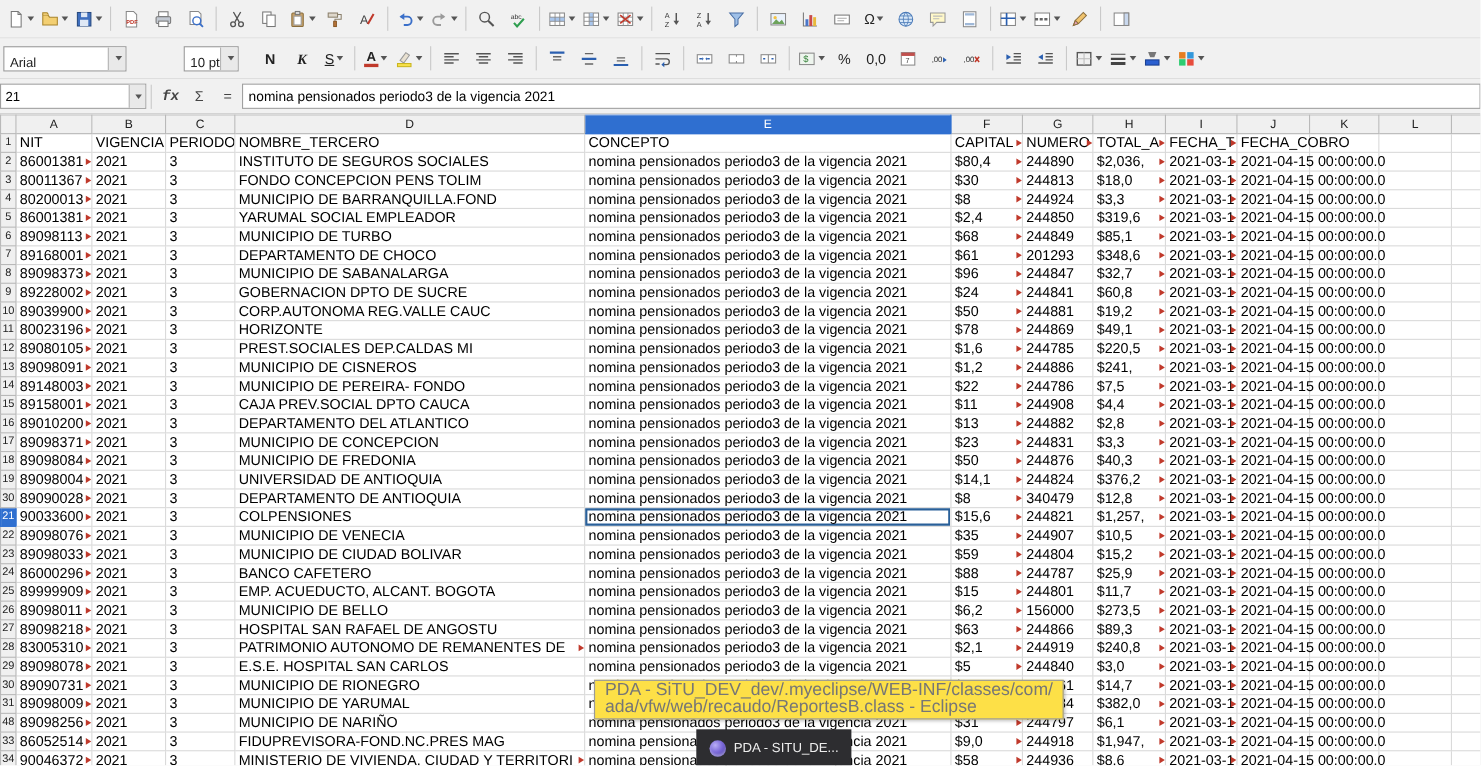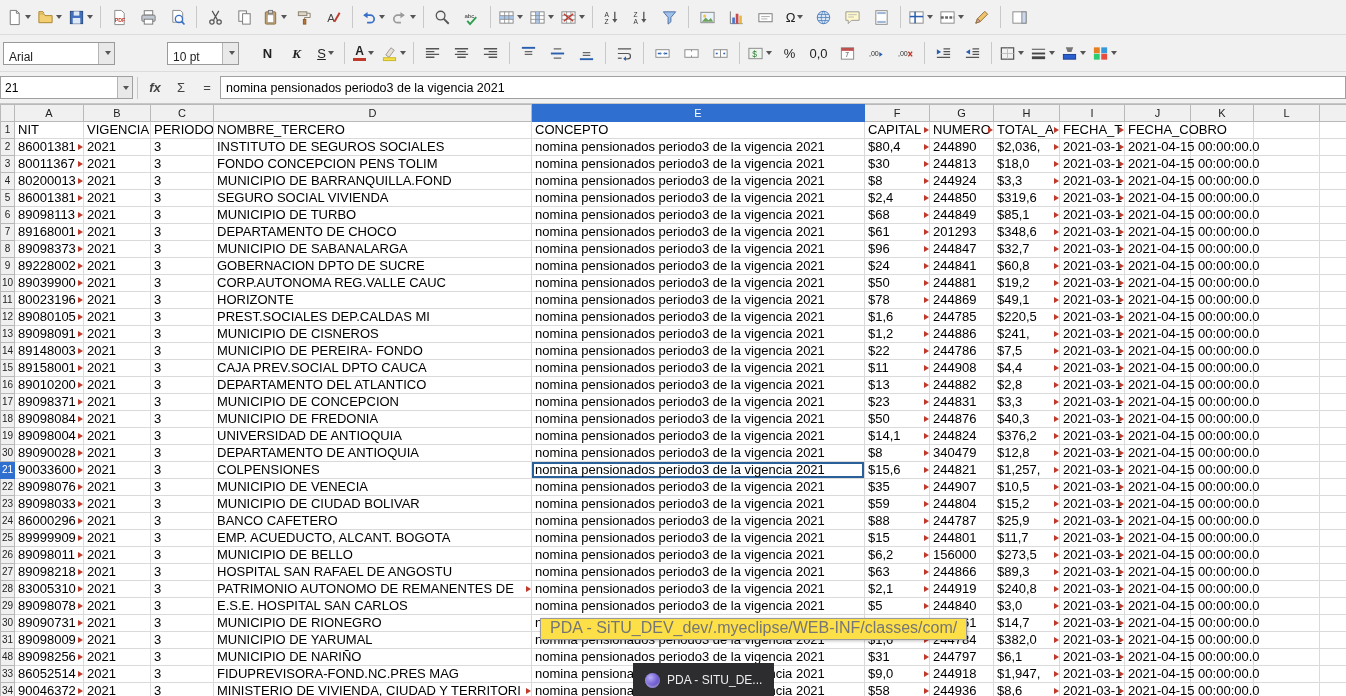--- a/index.html
+++ b/index.html
@@ -24,33 +24,33 @@
   .Acolor{font-weight:700;font-size:12px;line-height:11px;color:#222;display:inline-block;
     border-bottom:3px solid #c0392b;padding:0 2px 1px}
 
   
   .combo{height:23px;background:#fff;border:1px solid #9a9a9a;display:inline-flex;
     align-items:flex-end;font-size:12px;color:#222;overflow:hidden;flex:none}
   .combo .combo-text{flex:1;padding:0 5px;white-space:nowrap;overflow:hidden}
   .combo .combo-btn{width:16px;height:100%;background:#e9e9e9;border-left:1px solid #b5b5b5;
     display:flex;align-items:center;justify-content:center;flex:none}
   .combo-font{width:112px;margin-right:52px}
-  .combo-size{width:72px;margin-right:14px}
+  .combo-size{width:50px;margin-right:14px}
 
   
   .fbar{height:32px;display:flex;align-items:center;background:var(--toolbar-bg,#f1f1f1);
     border-bottom:1px solid #c6c6c6;padding:0}
   .namebox{width:133px;height:23px;background:#fff;border:1px solid #a0a0a0;display:flex;
     align-items:center;font-size:12px;flex:none}
   .namebox .nbtext{flex:1;padding:0 4px}
   .namebox .combo-btn{width:15px;height:100%;background:#e9e9e9;border-left:1px solid #b5b5b5;
     display:flex;align-items:center;justify-content:center}
   .fb-btn{width:26px;height:23px;display:inline-flex;align-items:center;justify-content:center;
     font-size:13px;color:#444;flex:none}
-  .fb-btn .fx{font-style:italic;font-family:Liberation Sans, sans-serif;font-weight:600}
+  .fb-btn .fx{font-style:italic;font-family:Liberation Mono, monospace;font-weight:600}
   .inputline{flex:1;height:23px;background:#fff;border:1px solid #a0a0a0;display:flex;
     align-items:center;padding:0 5px;font-size:12.5px;color:#000;white-space:nowrap;overflow:hidden}
 
   
   .gridwrap{position:relative;height:592px;overflow:hidden;background:#fff}
   #sheet{border-collapse:collapse;table-layout:fixed;width:1346px;background:#fff}
   #sheet th,#sheet td{height:16px;line-height:16px;white-space:nowrap;padding:0;font-weight:normal}
   #sheet th.ch{height:17px;background:var(--header-bg,#f0f0f0);border:1px solid var(--header-border,#b9b9b9);
     font-size:11px;color:#222;text-align:center}
   #sheet th.rh{background:var(--header-bg,#f0f0f0);border:1px solid var(--header-border,#b9b9b9);
@@ -694,21 +694,21 @@
             <td class="c spill"><span class="t">2021-04-15 00:00:00.0</span></td>
             <td class="c"></td>
             <td class="c"></td>
             <td class="c"></td>
           </tr>
           <tr>
             <th class="rh">5</th>
             <td class="c clip"><span class="t">86001381</span><i class="cm"></i></td>
             <td class="c"><span class="t">2021</span></td>
             <td class="c"><span class="t">3</span></td>
-            <td class="c"><span class="t">SEGURO SOCIAL VIVIENDA</span></td>
+            <td class="c"><span class="t">YARUMAL SOCIAL EMPLEADOR</span></td>
             <td class="c"><span class="t">nomina pensionados periodo3 de la vigencia 2021</span></td>
             <td class="c clip"><span class="t">$2,4</span><i class="cm"></i></td>
             <td class="c"><span class="t">244850</span></td>
             <td class="c clip"><span class="t">$319,6</span><i class="cm"></i></td>
             <td class="c clip"><span class="t">2021-03-1</span><i class="cm"></i></td>
             <td class="c spill"><span class="t">2021-04-15 00:00:00.0</span></td>
             <td class="c"></td>
             <td class="c"></td>
             <td class="c"></td>
           </tr>
@@ -1175,20 +1175,21 @@
             <td class="c"></td>
             <td class="c"></td>
             <td class="c"></td>
           </tr>
         </tbody>
       </table>
   </div>
 
   <div class="tooltip">
     <div>PDA - SiTU_DEV_dev/.myeclipse/WEB-INF/classes/com/</div>
+    <div>ada/vfw/web/recaudo/ReportesB.class - Eclipse</div>
   </div>
 
   <div class="popup">
     <span class="eclipse-ic"></span>
     <span class="popup-label">PDA - SITU_DE...</span>
   </div>
 
 </div>
 
 </body></html>

